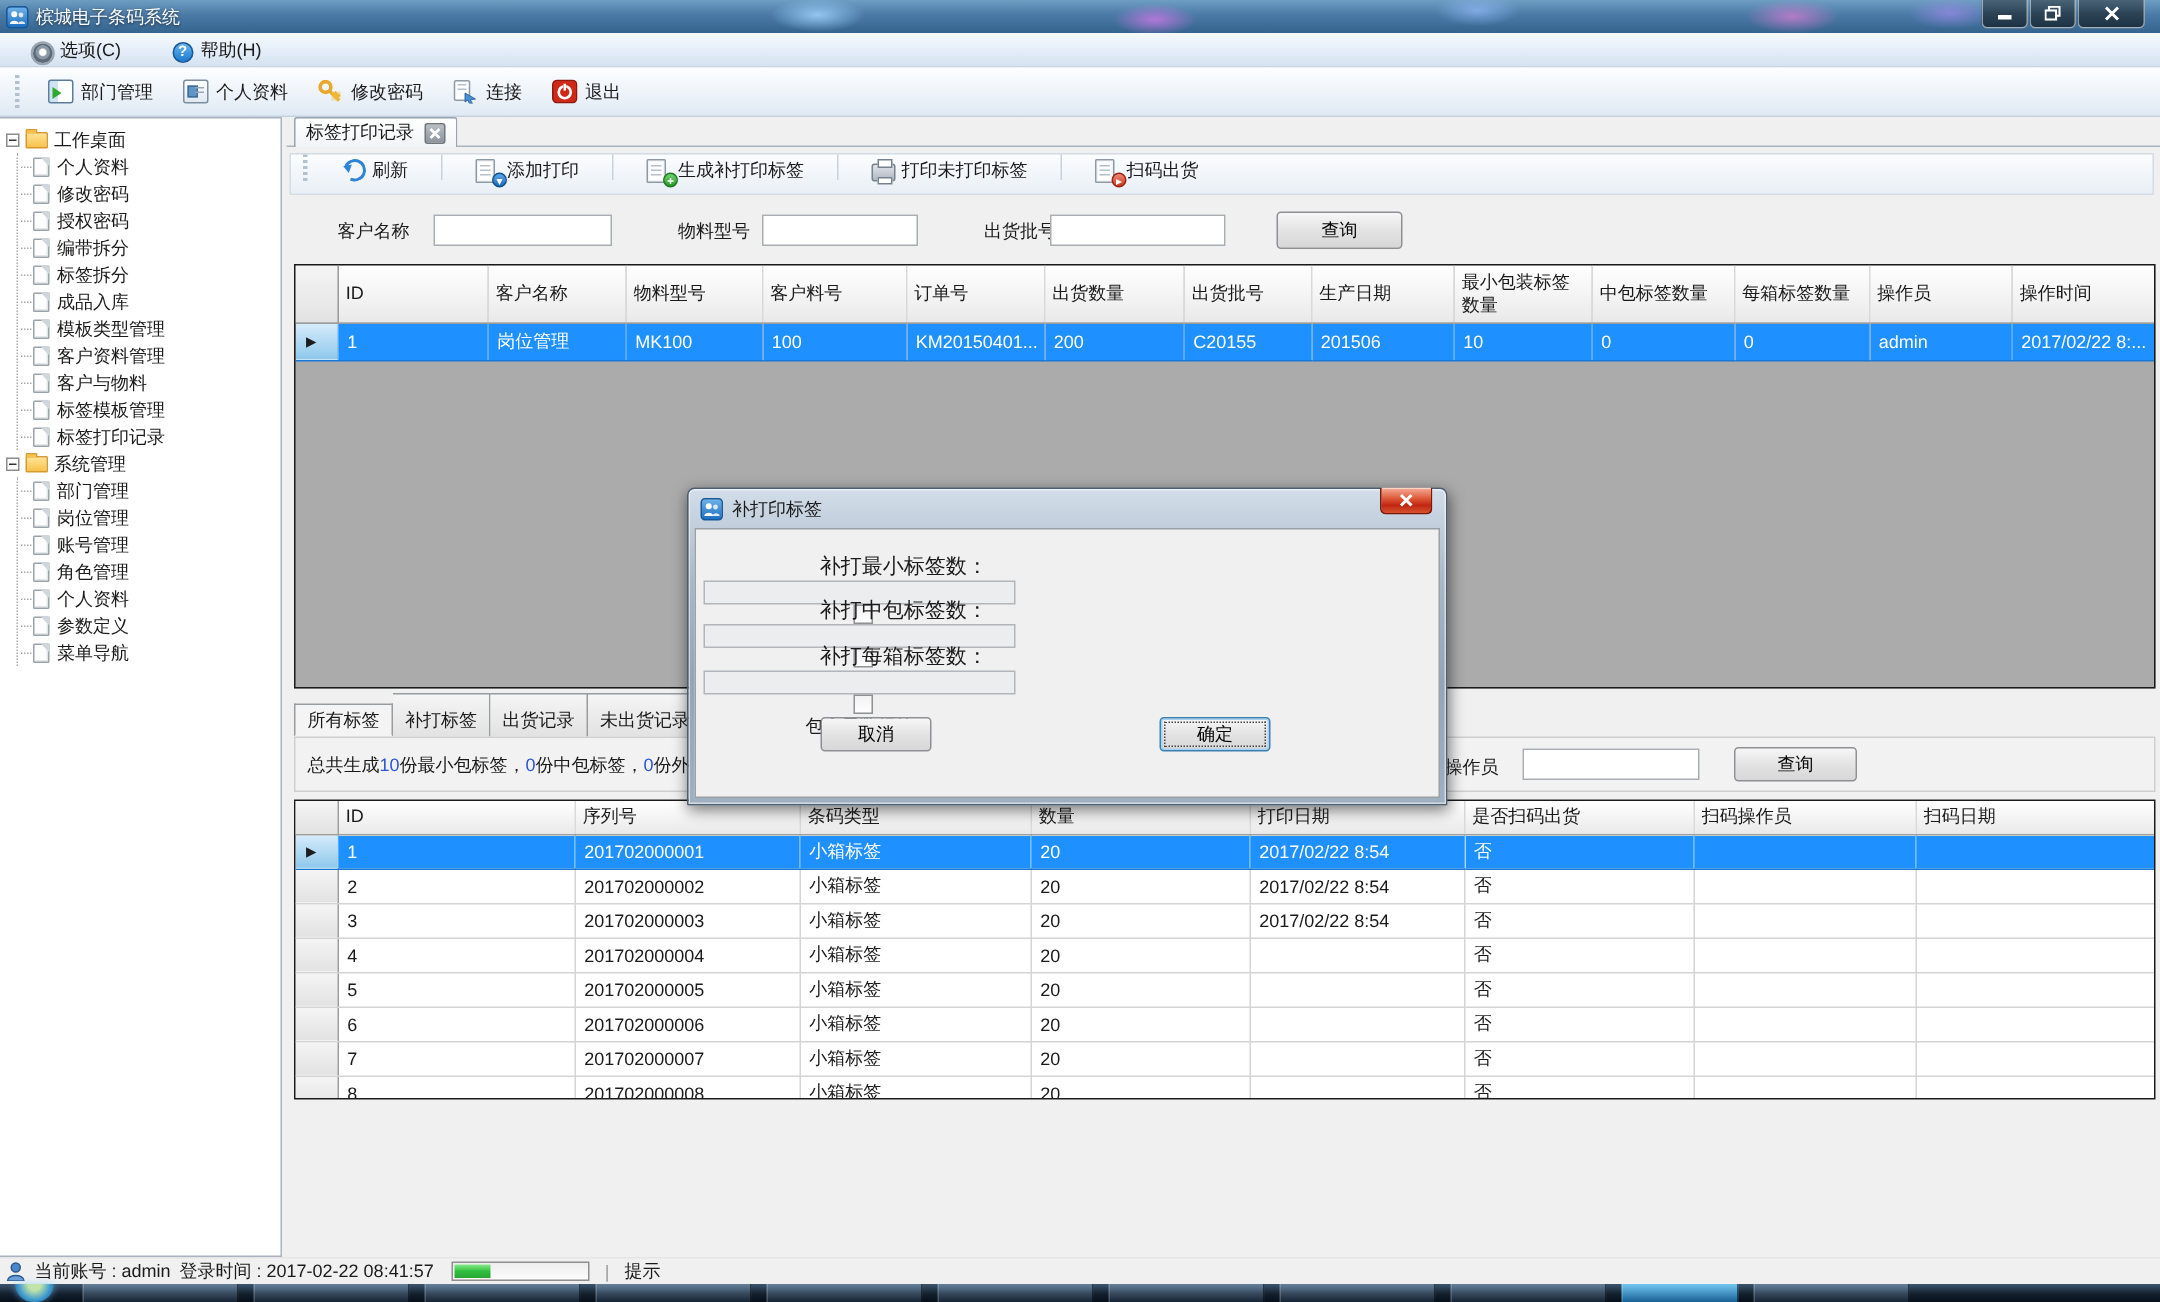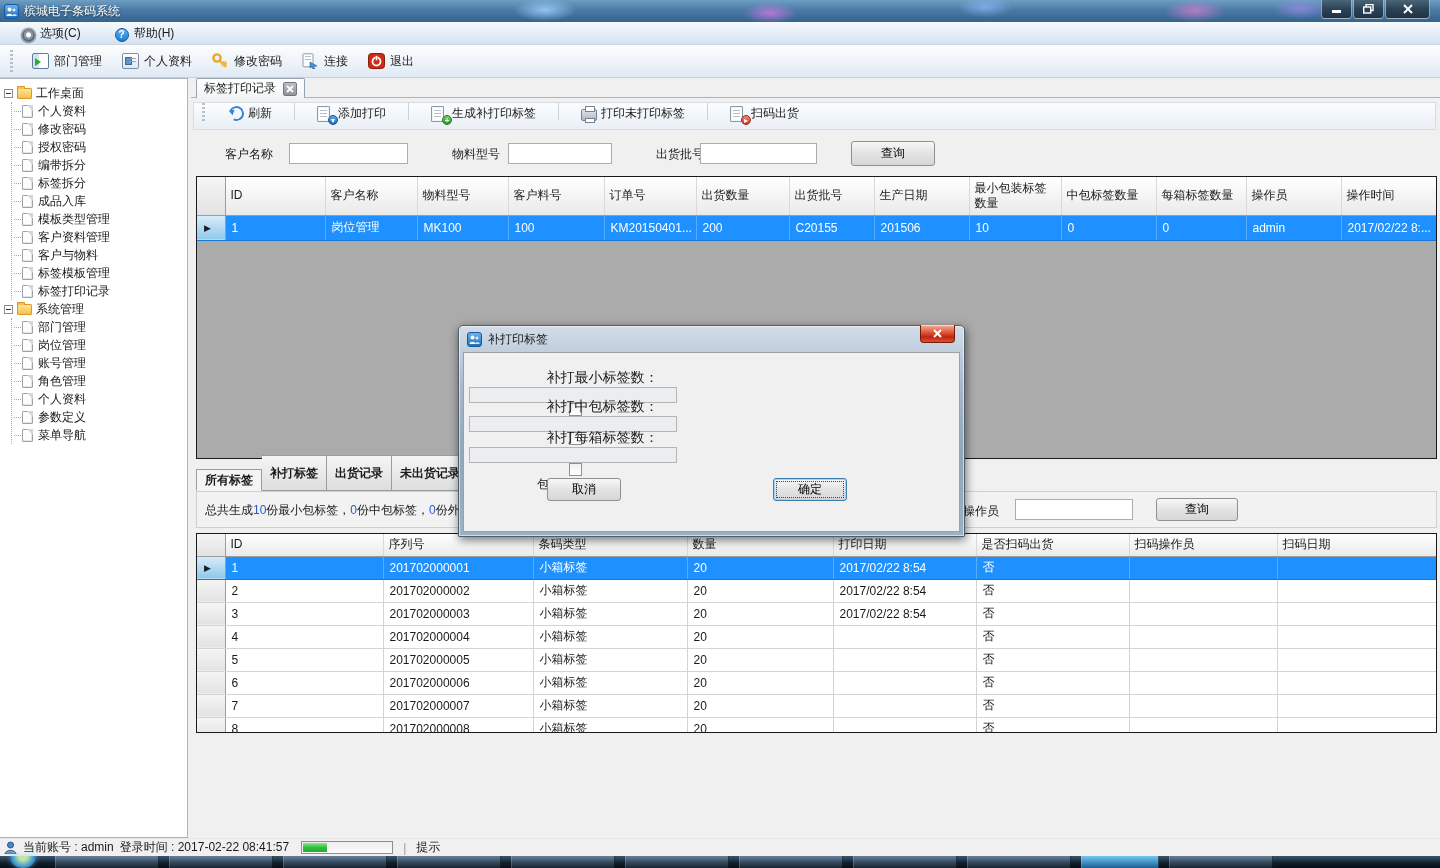--- a/index.html
+++ b/index.html
@@ -115,21 +115,21 @@
   .grid td.rowhdr,.grid th.corner{background:linear-gradient(180deg,#f5f5f5,#e2e2e2);border-right:1px solid #9c9c9c;}
   .grid tr:first-of-type td{background:#1e90ff;color:#fff;border-right:1px solid #56aeff;border-bottom:1px solid #1878d8;}
   .grid tr:first-of-type td.rowhdr{background:linear-gradient(180deg,#d7ecfa,#8ec8ec);position:relative;}
   .grid tr:first-of-type td.rowhdr::after{content:"▶";position:absolute;left:7px;top:50%;transform:translateY(-50%);
     color:#1c1c1c;font-size:9px;}
   #maingrid th{height:38px;vertical-align:middle;}
   #maingrid td{height:25px;}
   #lowergrid th{height:22px;}
   #lowergrid td{height:23px;}
   
-  .dtabs{position:absolute;left:5px;top:371px;height:22px;display:flex;align-items:flex-end;font-weight:bold;}
+  .dtabs{position:absolute;left:5px;top:371px;height:22px;display:flex;align-items:center;}
   .dtab{height:36px;padding:0 8px;display:flex;align-items:center;background:linear-gradient(180deg,#f5f5f5,#dedede);
     border:1px solid #979ca1;border-left:none;cursor:pointer;}
   .dtab:first-child{border-left:1px solid #979ca1;}
   .dtab.active{height:22px;background:#f4f4f4;border-bottom:1px solid #f4f4f4;}
   .dtab.clipped{width:12px;overflow:hidden;padding:0 2px;}
   .dpanel{position:absolute;left:5px;top:393px;width:1241px;height:37px;background:#f2f2f2;
     border:1px solid #cfcfcf;}
   .summary{position:absolute;left:8px;top:10px;white-space:nowrap;}
   .summary b{font-weight:normal;color:#2b55d4;}
   .oplabel{position:absolute;left:766px;top:11px;}

